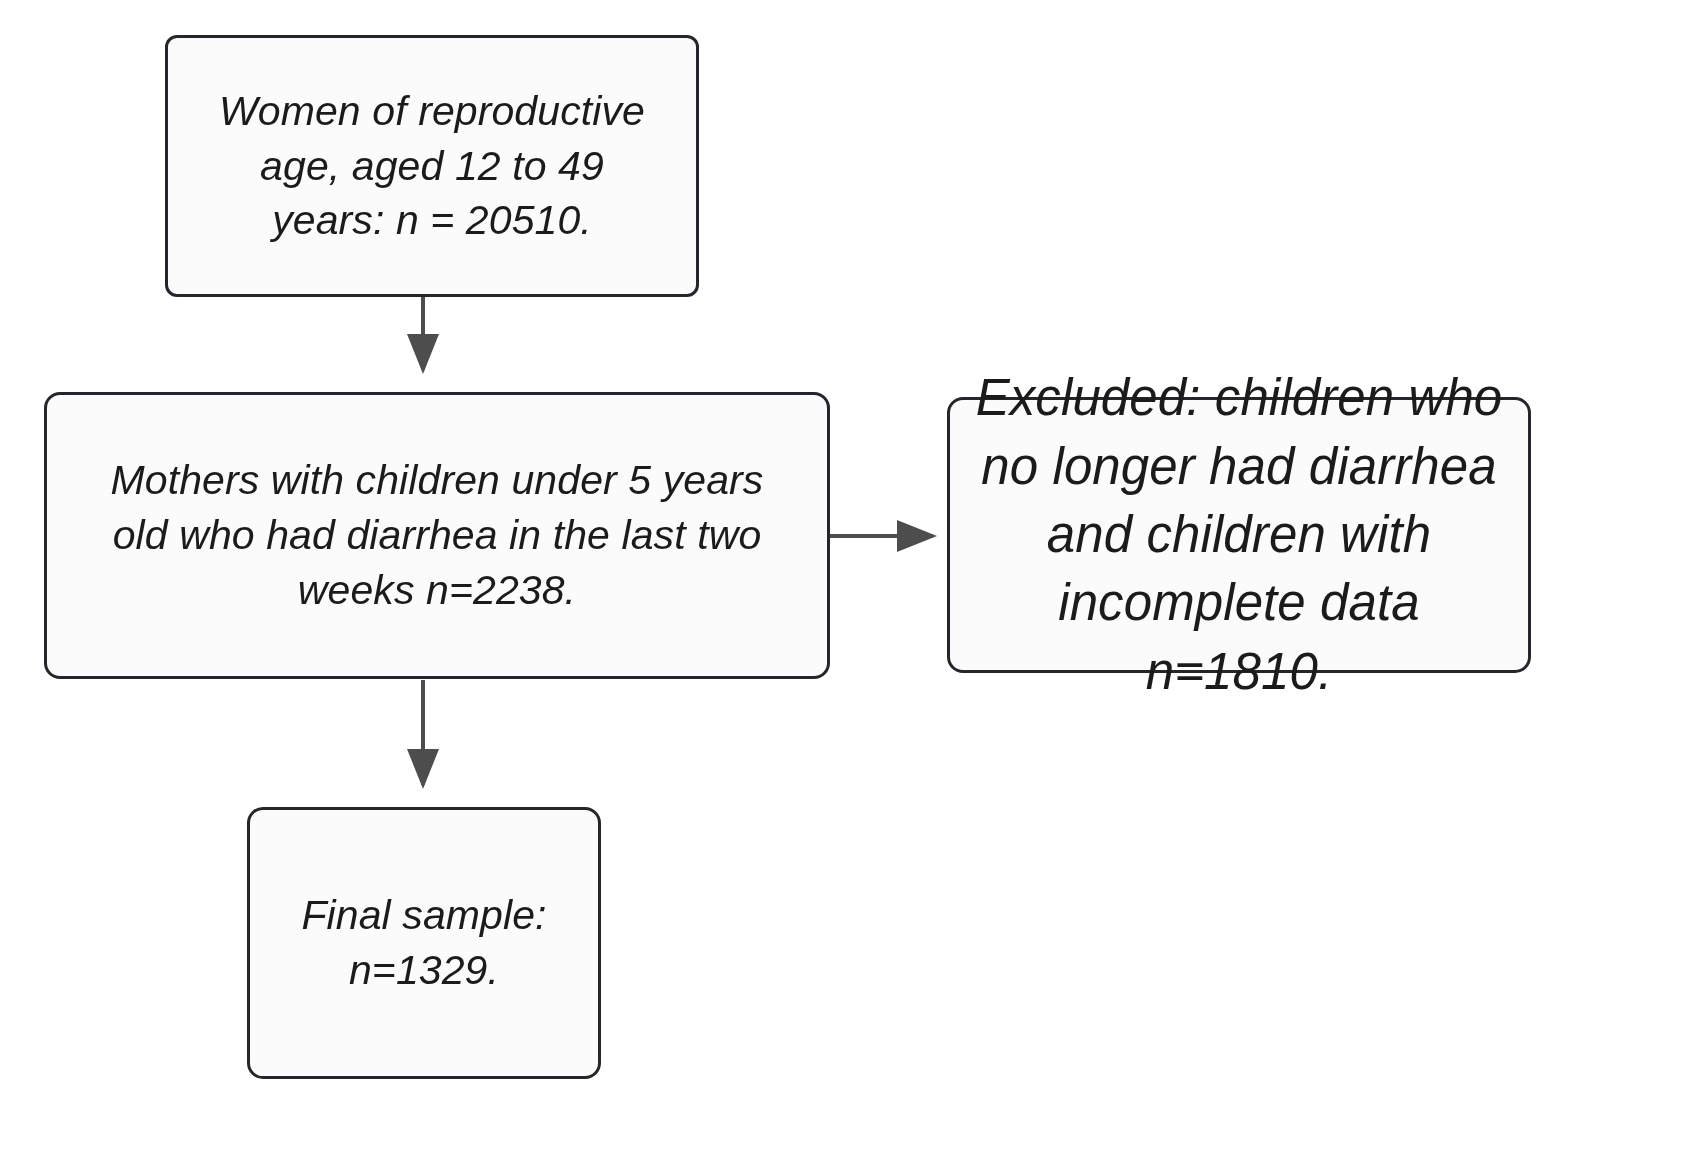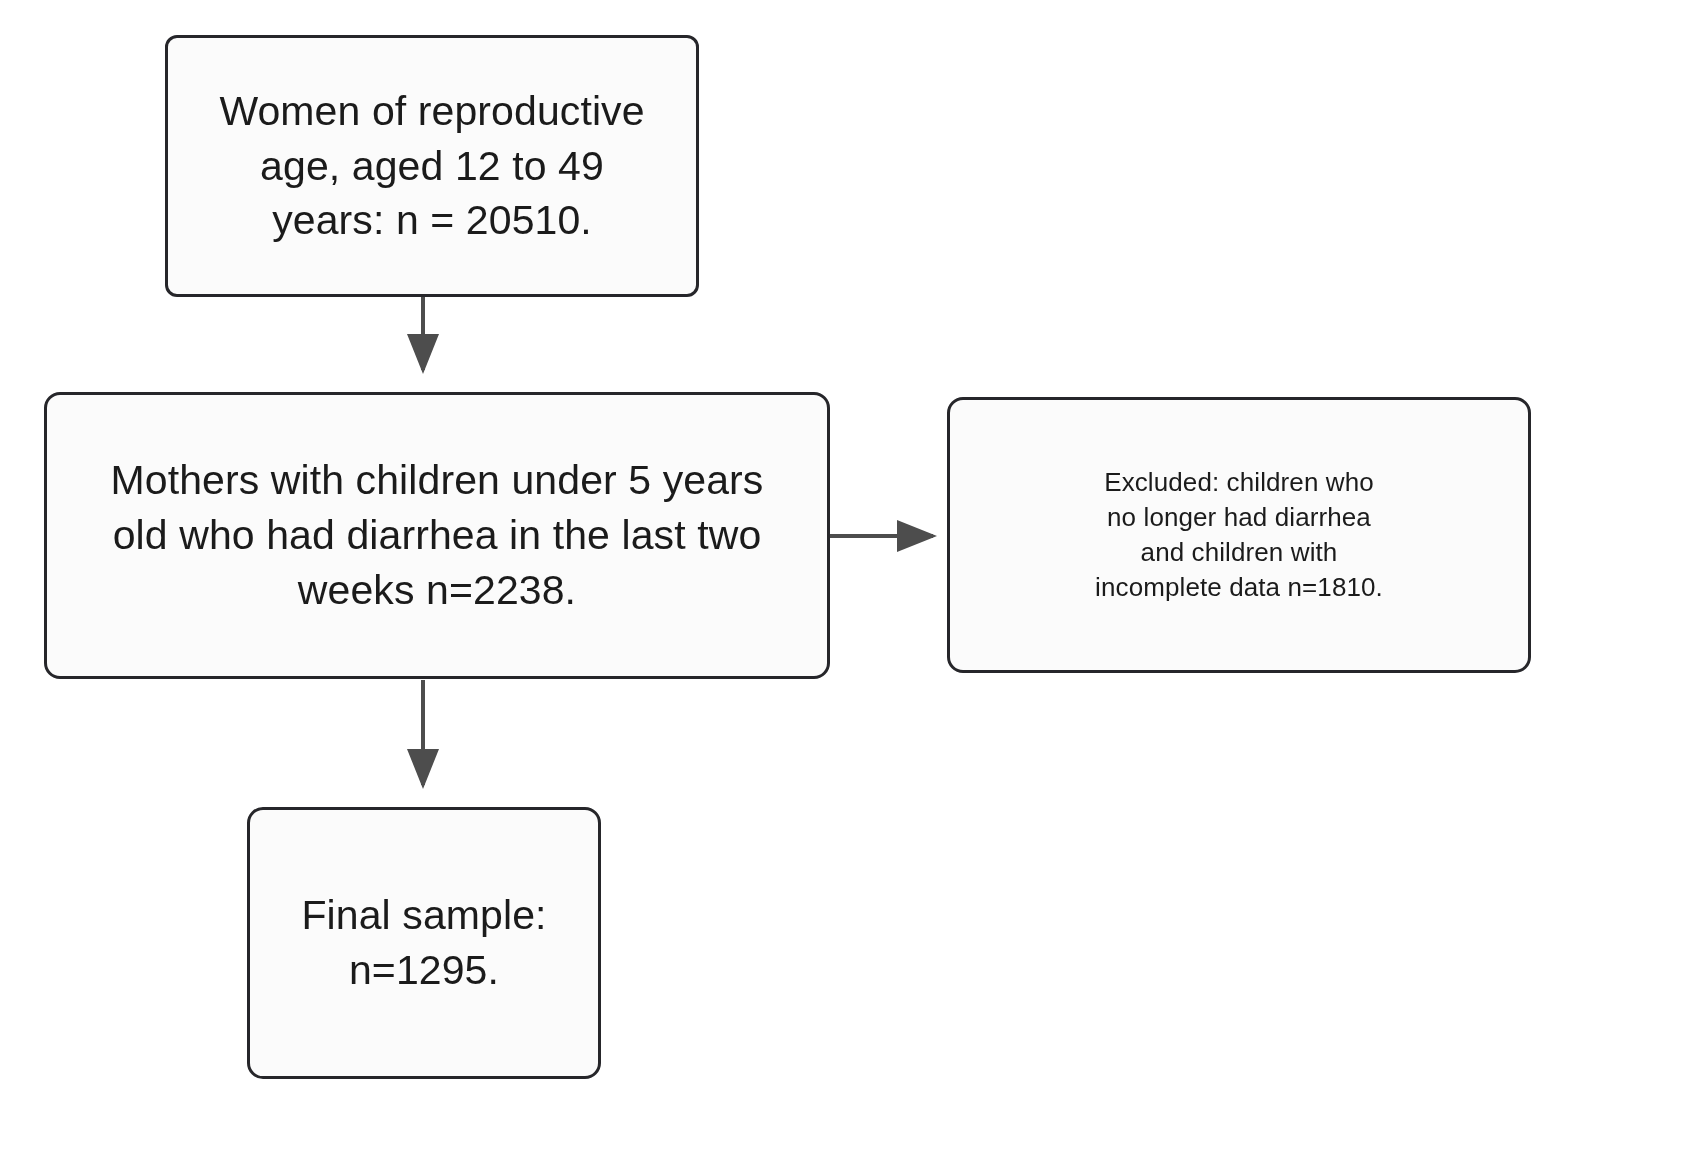--- a/index.html
+++ b/index.html
@@ -32,20 +32,21 @@
     border-radius: 14px;
     display: flex;
     align-items: center;
     justify-content: center;
     text-align: center;
     line-height: 1.34;
     letter-spacing: 0.1px;
     color: #1b1b1b;
     white-space: pre-line;
     padding: 6px 14px;
+    font-style: italic;
   }
 
   
   #node-cohort {
     left: 165px;
     top: 35px;
     width: 534px;
     height: 262px;
     font-size: 41px;
     border-radius: 12px;
@@ -60,21 +61,21 @@
     border-radius: 16px;
     padding-left: 22px;
     padding-right: 22px;
   }
 
   #node-excluded {
     left: 947px;
     top: 397px;
     width: 584px;
     height: 276px;
-    font-size: 26px;
+    font-size: 51px;
     border-radius: 16px;
     padding-left: 16px;
     padding-right: 16px;
   }
 
   #node-final {
     left: 247px;
     top: 807px;
     width: 354px;
     height: 272px;
@@ -123,15 +124,15 @@
   <div class="node" id="node-mothers">Mothers with children under 5 years
 old who had diarrhea in the last two
 weeks n=2238.</div>
 
   <div class="node" id="node-excluded">Excluded: children who
 no longer had diarrhea
 and children with
 incomplete data n=1810.</div>
 
   <div class="node" id="node-final">Final sample:
-n=1295.</div>
+n=1329.</div>
 
 </div>
 
 </body></html>

